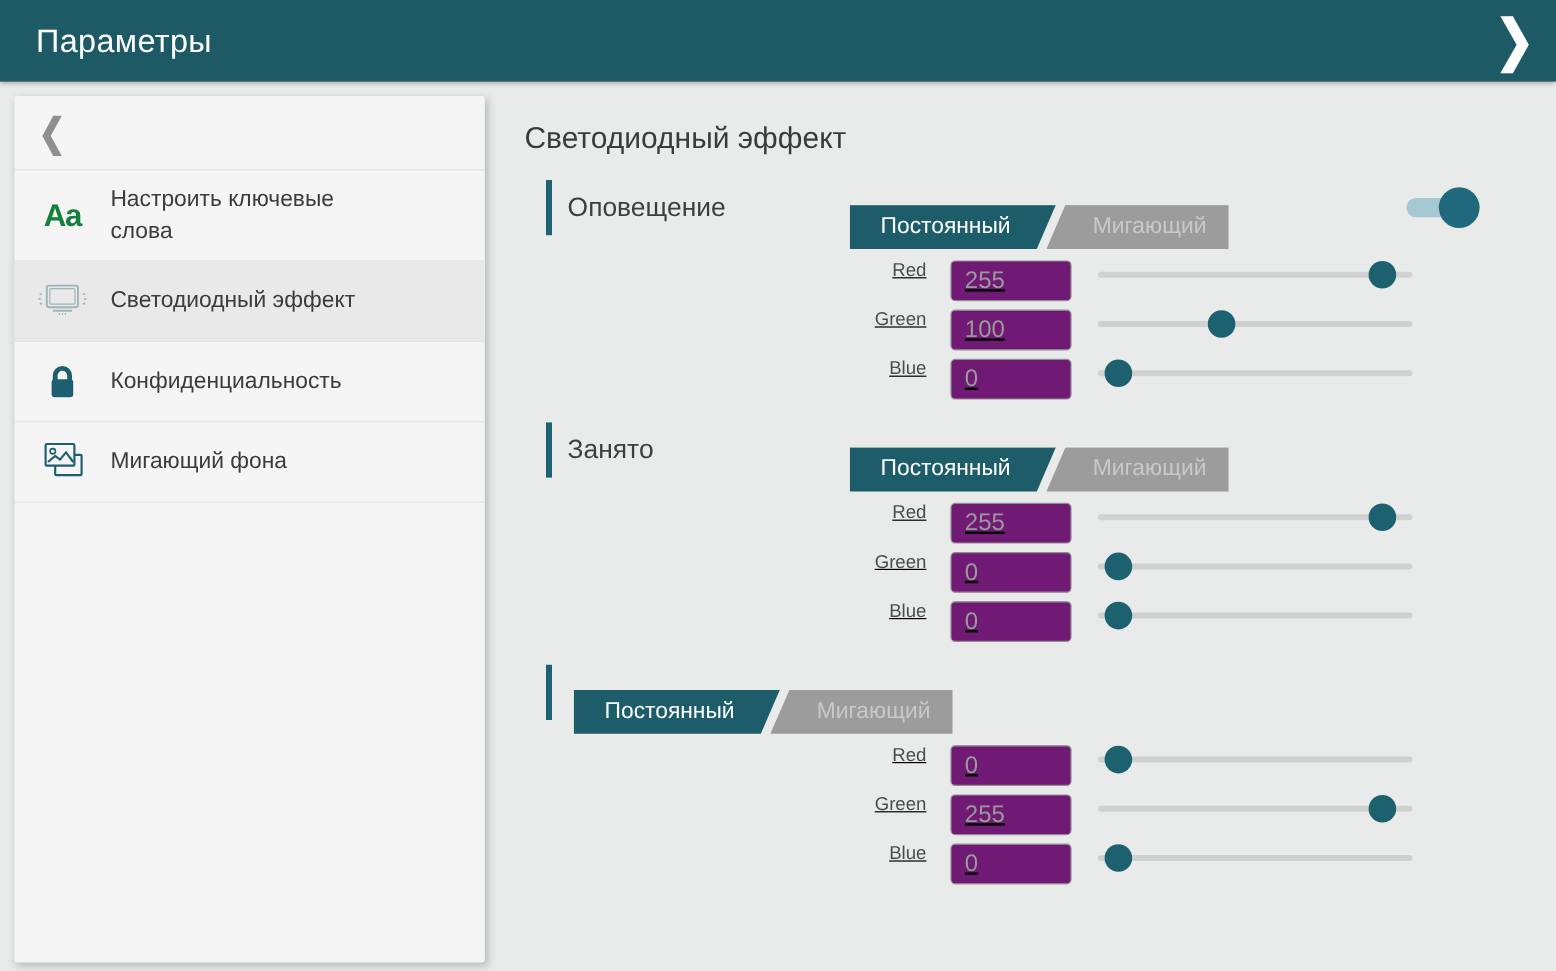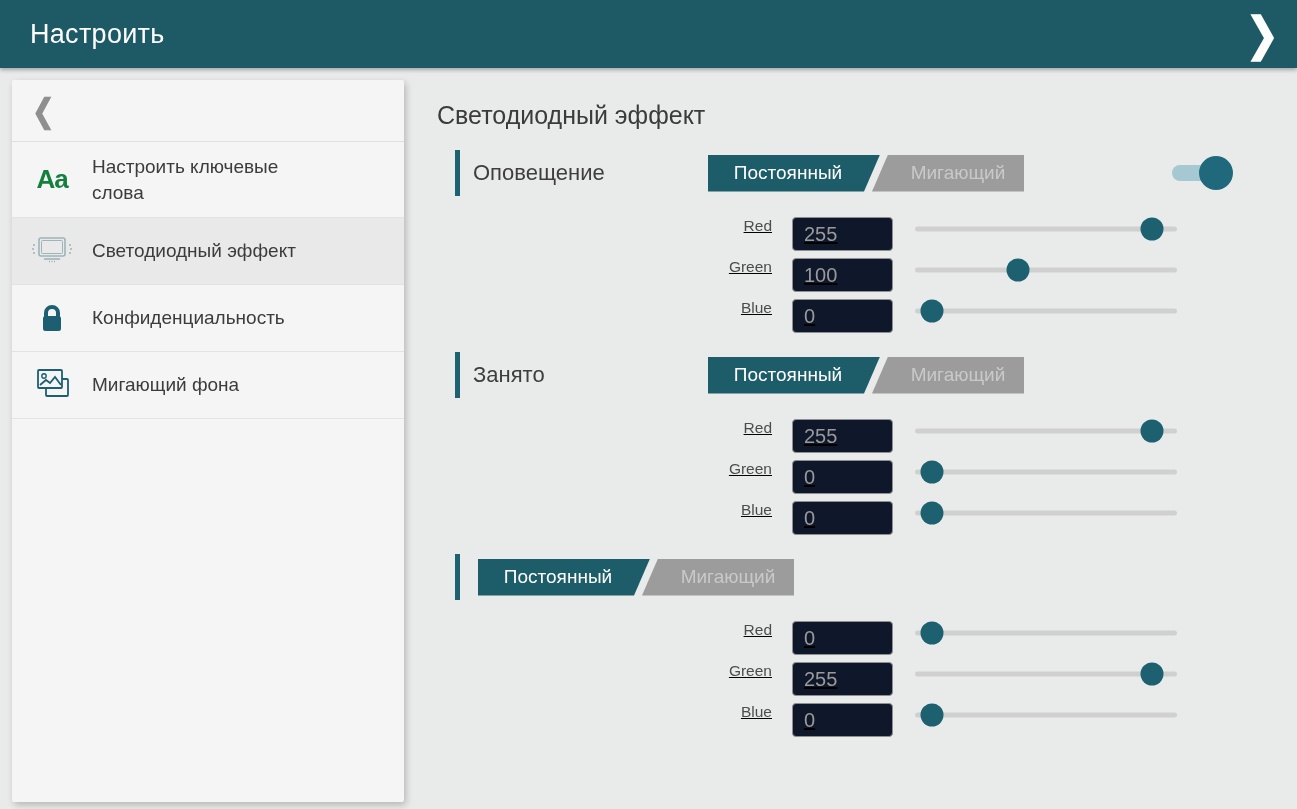--- a/index.html
+++ b/index.html
@@ -43,54 +43,54 @@
   .logo-ic .g2{display:block;margin-left:8px;}
   .aa-ic{color:#15803d;font-size:26px;font-weight:bold;letter-spacing:-1px;}
   
   .content{position:absolute;left:437px;top:68px;width:830px;}
   .page-title{font-size:25px;font-weight:400;color:#3b3b3b;margin:33px 0 20px 0;}
   .led-section{margin-bottom:19px;}
   .sec-head{position:relative;height:46px;display:flex;align-items:center;margin-left:18px;margin-bottom:21px;}
   .accent{width:5px;height:46px;background:#1d6270;flex:0 0 5px;}
   .sec-name{margin-left:13px;font-size:22px;color:#3e3e3e;width:217px;}
   .mode-toggle{position:relative;width:316px;height:37px;margin-left:18px;}
-  .mode-btn{position:absolute;top:0;height:37px;display:flex;align-items:center;font-size:19px;cursor:pointer;}
+  .mode-btn{position:absolute;top:16px;height:37px;display:flex;align-items:center;font-size:19px;cursor:pointer;}
   .mode-active{
     left:0;width:172px;background:#1d5d6a;color:#ffffff;
     clip-path:polygon(0 0,100% 0,calc(100% - 16px) 100%,0 100%);
     justify-content:center;padding-right:12px;box-sizing:border-box;
   }
   .mode-inactive{
     left:160px;width:156px;background:#9c9c9c;color:#c9c9c9;
     clip-path:polygon(20px 0,100% 0,100% 100%,4px 100%);
     justify-content:center;padding-left:24px;box-sizing:border-box;
   }
   
   .switch{position:absolute;left:717px;top:50%;transform:translateY(-50%);width:52px;height:16px;cursor:pointer;}
   .switch-track{position:absolute;left:0;top:0;width:52px;height:16px;border-radius:8px;background:#a5c8d3;}
   .switch-knob{position:absolute;right:-9px;top:50%;transform:translateY(-50%);width:34px;height:34px;border-radius:50%;background:#20697c;}
   
   .rgb-row{display:flex;margin-bottom:7px;height:34px;text-decoration:underline;}
   .ch-label{flex:0 0 335px;text-align:right;font-size:15.5px;color:#4c4c4c;}
   .ch-input{
     margin-left:20px;width:101px;height:34px;box-sizing:border-box;
-    border:1px solid #8f8f8f;border-radius:4px;background:#0f172a;
+    border:1px solid #8f8f8f;border-radius:4px;background:#701a75;
     color:#9a9a9a;font-size:20px;font-family:"Liberation Sans",sans-serif;
     padding:0 0 0 11px;outline:none;
   }
   .slider{position:relative;margin-left:22px;width:262px;height:24px;cursor:pointer;}
   .slider .track{position:absolute;left:0;top:50%;transform:translateY(-50%);width:100%;height:5px;border-radius:3px;background:#d0d0d0;}
   .slider .thumb{position:absolute;top:50%;width:23px;height:23px;border-radius:50%;background:#1d6170;transform:translate(-50%,-50%);}
   svg .st{stroke:#1d5f70;fill:none;stroke-width:1.8;}
 </style>
 </head>
 <body>
 
 <div class="app-header">
-  <div class="app-title">Настроить</div>
+  <div class="app-title">Параметры</div>
   <div class="header-fwd">❯</div>
 </div>
 
 <div class="sidebar">
   <div class="side-back">
     <span class="chev">❮</span>
   </div>
 
 
   <div class="side-item">

